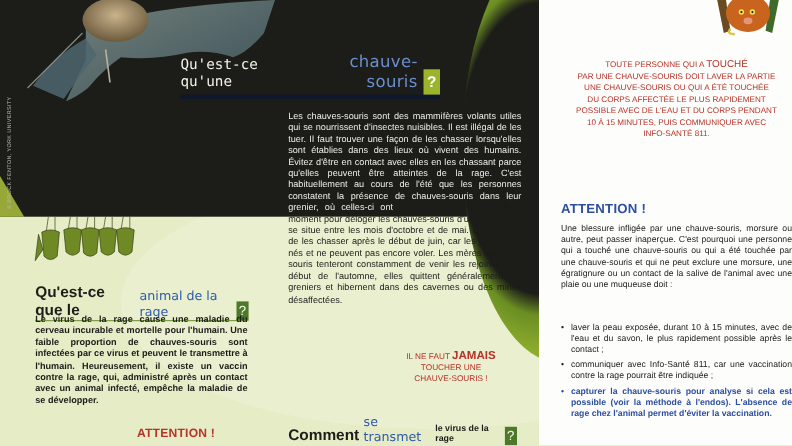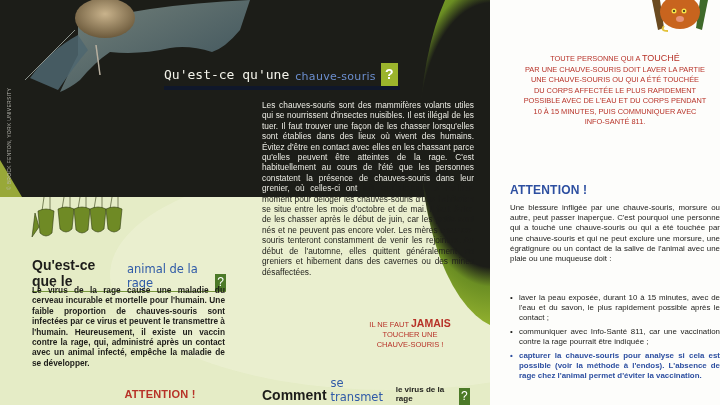--- a/index.html
+++ b/index.html
@@ -13,21 +13,21 @@
   .left-wedge { position:absolute; left:0; top:160px; width:0; height:0; border-left:22px solid #98a838; border-top:37px solid transparent; }
   .light-curve { position:absolute; left:110px; top:160px; width:560px; height:230px; border-radius:50%; background:#eef2d7; opacity:0.55; }
 
   
   .bat-photo { position:absolute; left:0; top:0; width:250px; height:100px; }
   .photo-credit { position:absolute; left:6px; top:190px; transform-origin:left top; transform:rotate(-90deg); font-size:5px; letter-spacing:0.3px; color:#b8b8b0; white-space:nowrap; }
 
   
   .title-wrap { position:absolute; left:164px; top:60px; width:236px; height:26px; border-bottom:4px solid #0f172a; display:flex; align-items:flex-end; }
   .title-prefix { font-family:"DejaVu Sans Mono", monospace; font-size:13px; color:#f3f3ea; margin-right:6px; padding-bottom:4px; }
-  .title-accent { font-family:"DejaVu Sans", sans-serif; font-size:11px; color:#6c8fcf; padding-bottom:3px; letter-spacing:0.3px; }
+  .title-accent { font-family:"DejaVu Sans", sans-serif; font-size:15px; color:#6c8fcf; padding-bottom:3px; letter-spacing:0.3px;text-align:right; }
   .qmark { display:inline-block; background:#9bb42c; color:#fff; font-size:14px; font-weight:bold; text-align:center; margin-left:5px; }
   .title-wrap .qmark { width:17px; height:23px; line-height:23px; }
 
   
   .body-text { position:absolute; font-family:"Liberation Sans", sans-serif; font-size:8.3px; line-height:10.4px; text-align:justify; }
   .text-intro { left:262px; top:100px; width:212px; color:#ececE4; }
   .text-intro .dark-part { color:#1d1d1a; }
 
   
   .hang-bats { position:absolute; left:30px; top:197px; width:95px; height:45px; }

